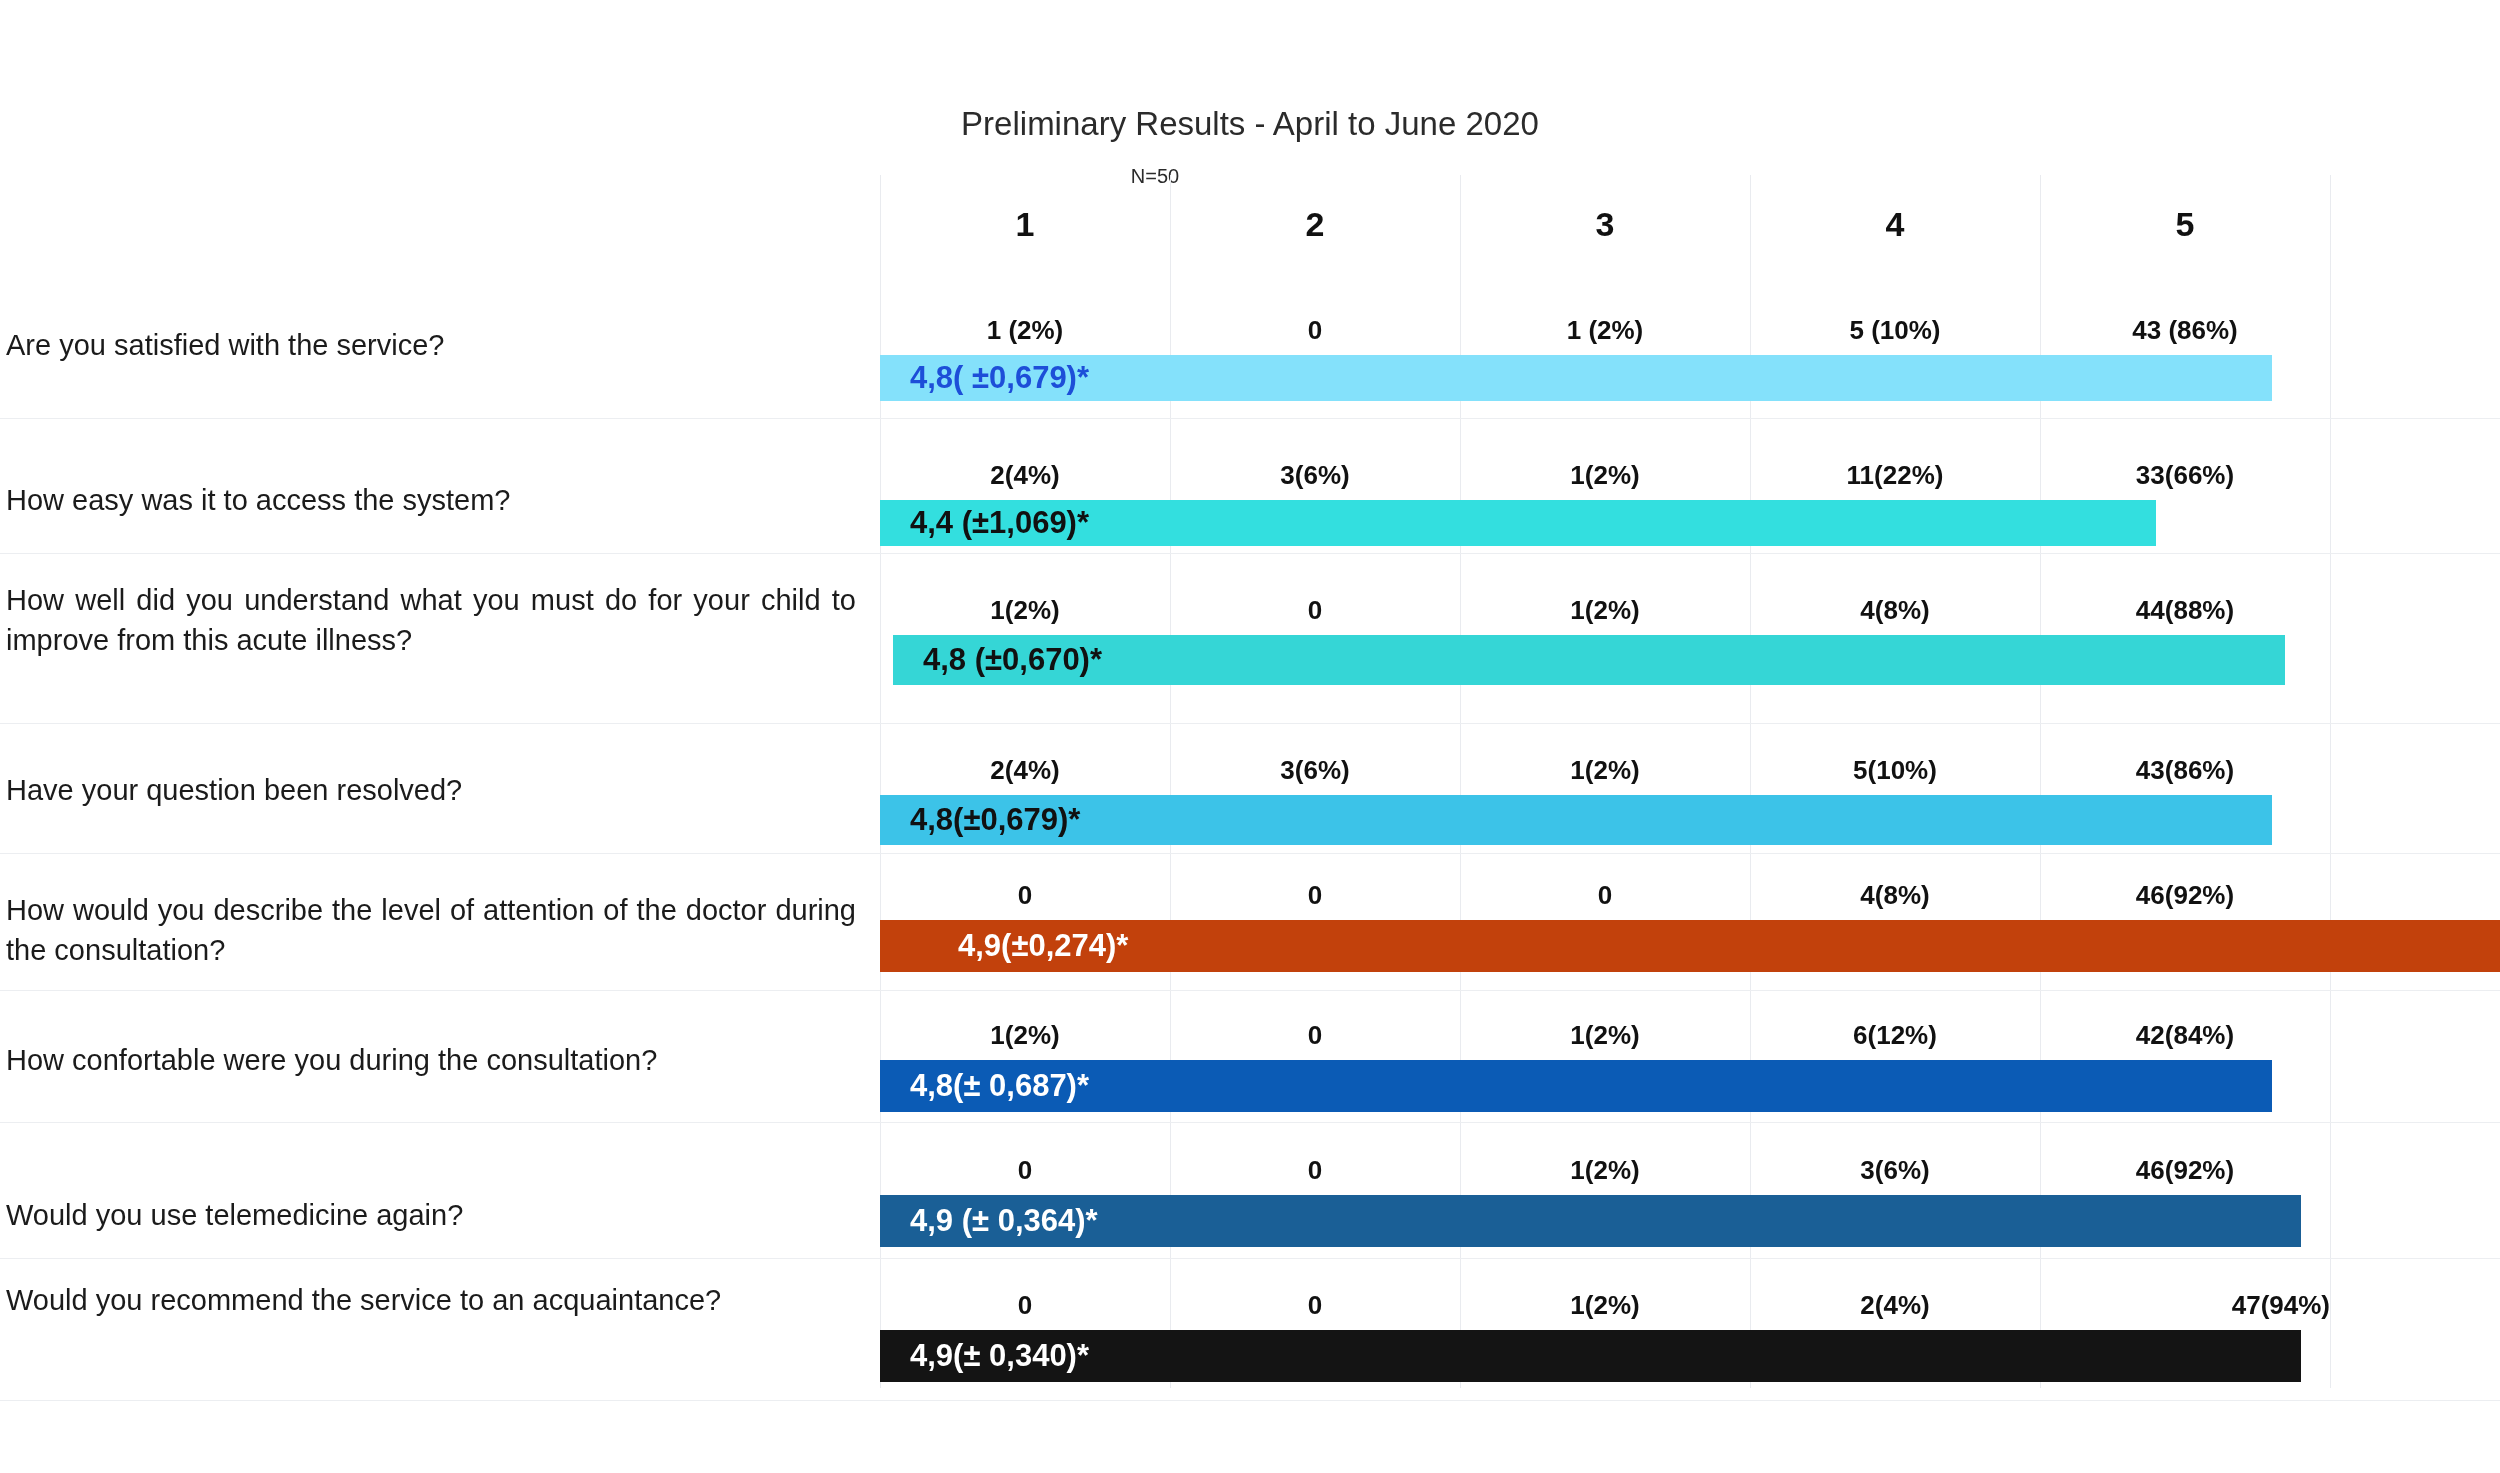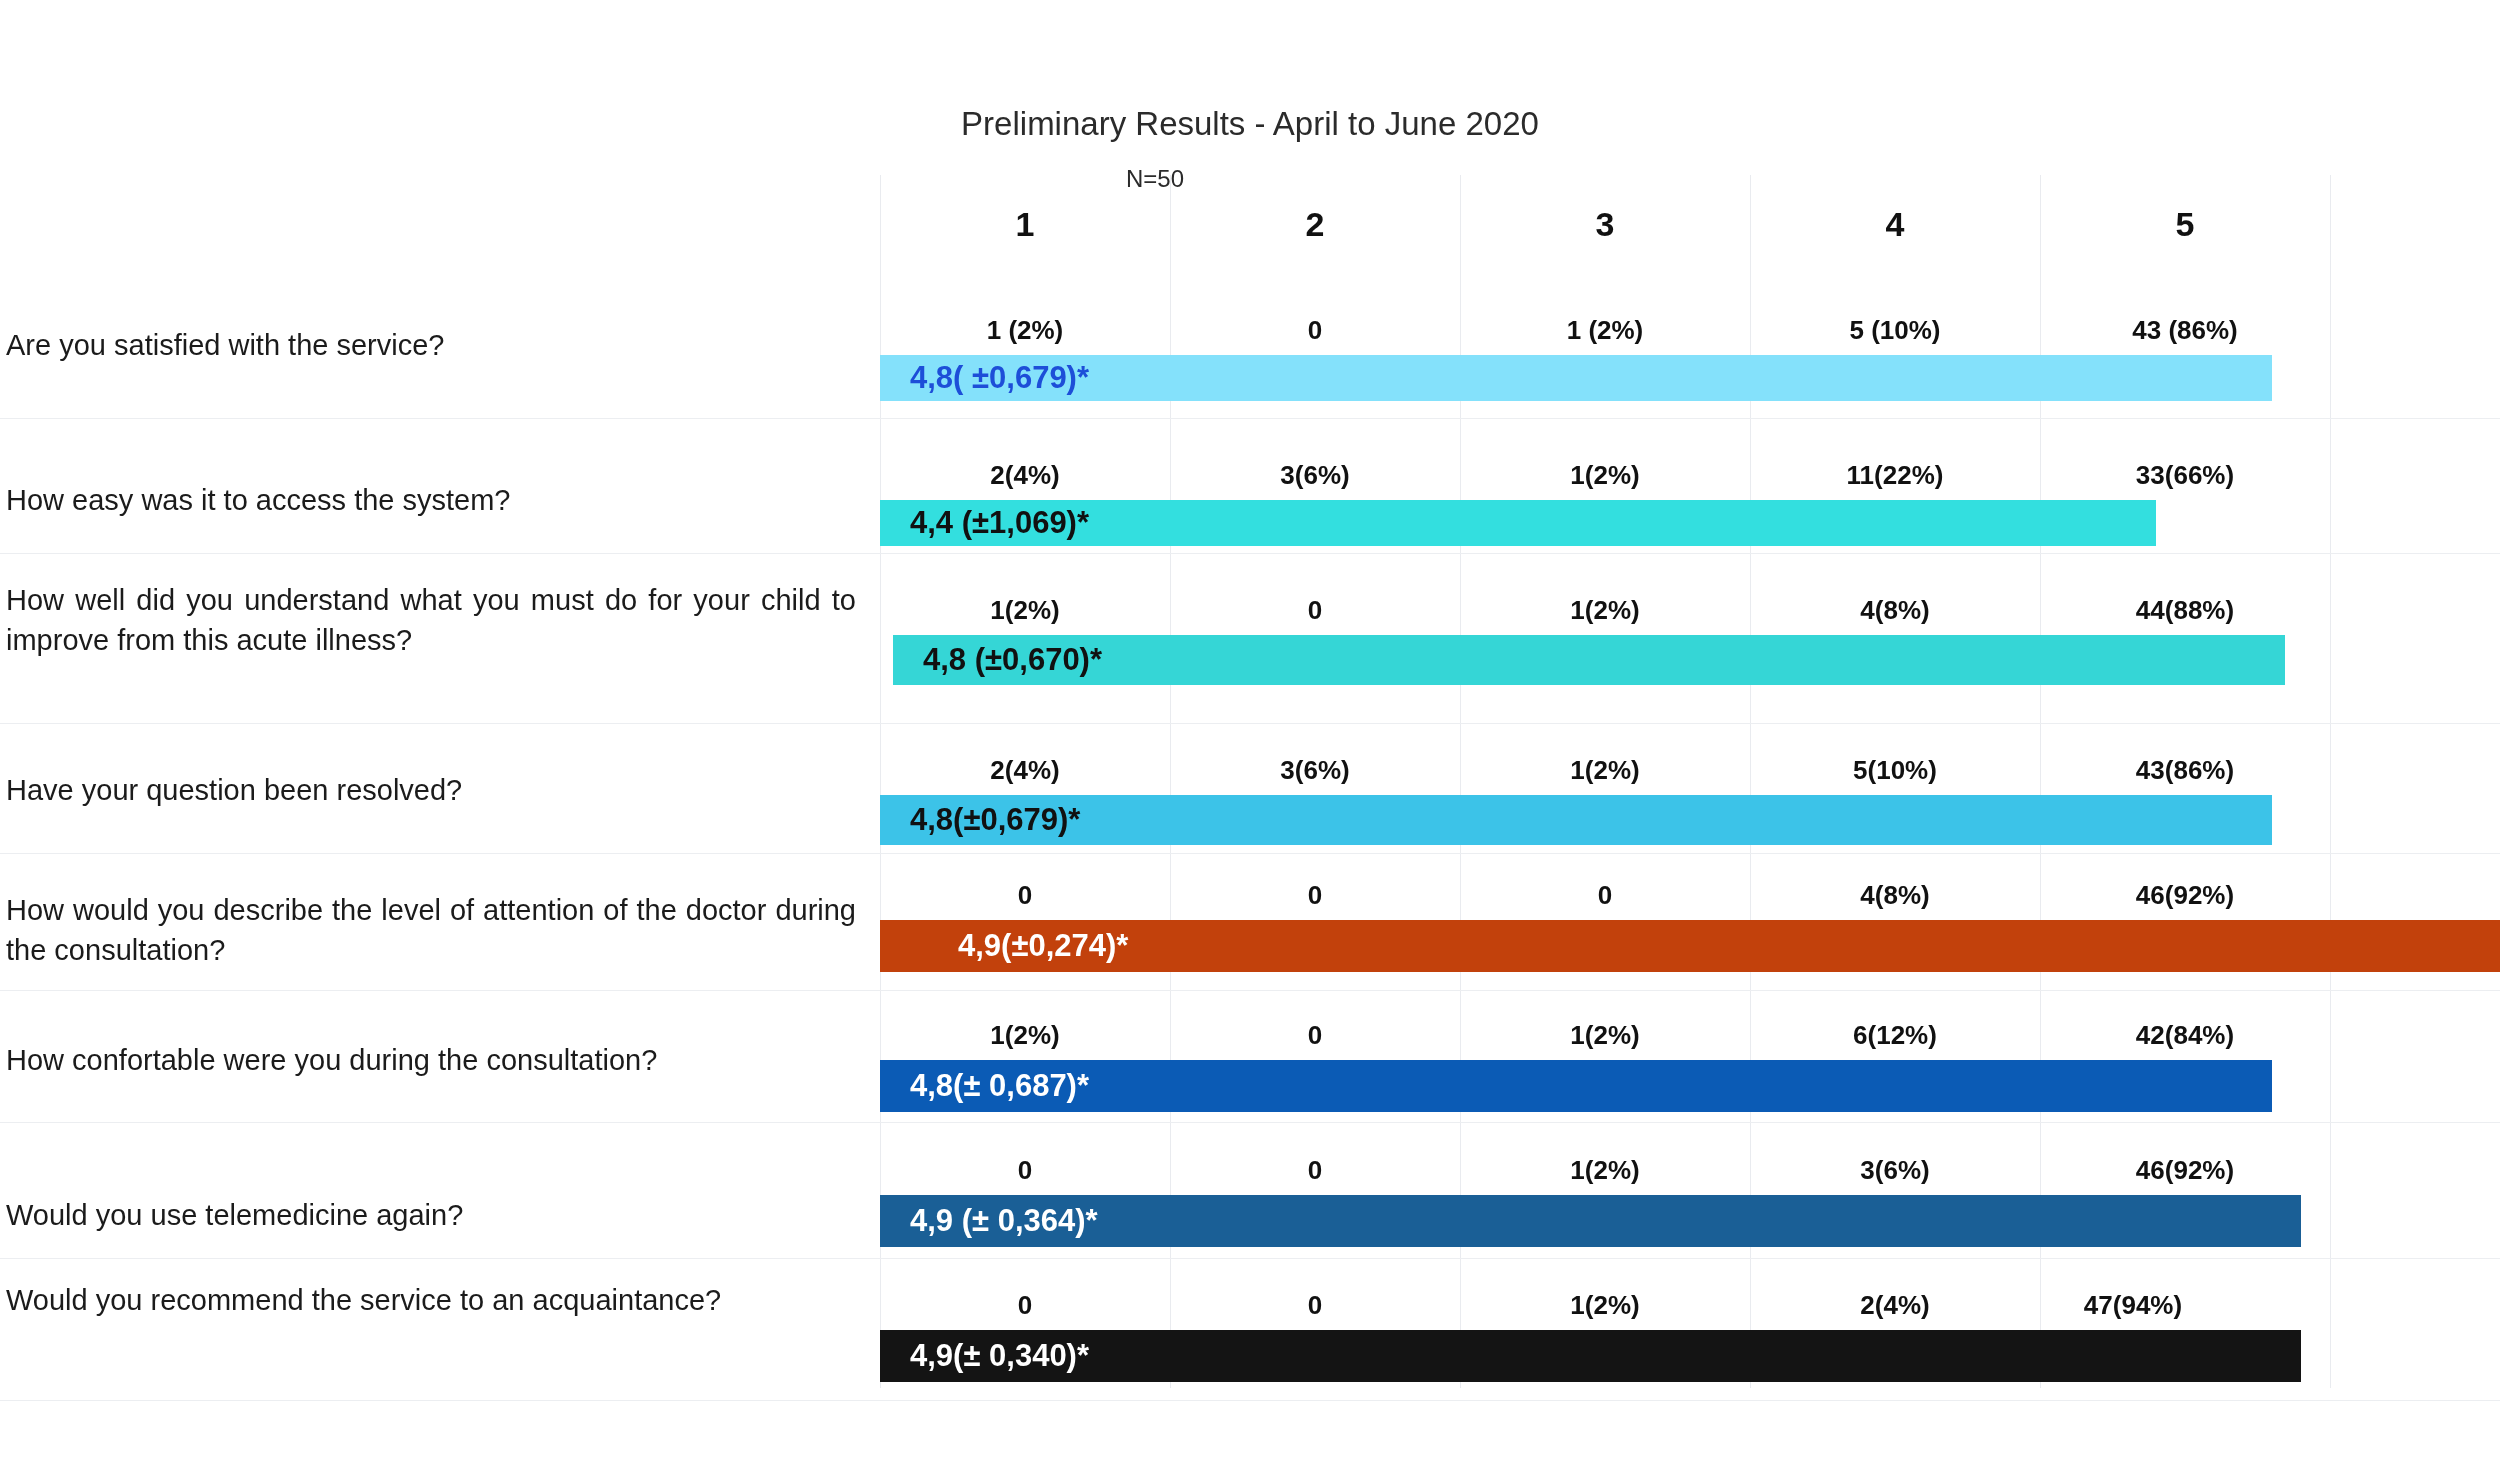--- a/index.html
+++ b/index.html
@@ -40,21 +40,21 @@
     font-size: 33px;
     font-weight: normal;
     color: #2b2b2b;
   }
   .nlabel {
     position: absolute;
     top: 165px;
     left: 1025px;
     width: 260px;
     text-align: center;
-    font-size: 24px;
+    font-size: 20px;
     color: #2b2b2b;
   }
 
   .likert-title {
     position: absolute;
     left: 120px;
     top: 205px;
     width: 640px;
     text-align: center;
     font-size: 32px;
@@ -245,20 +245,20 @@
       <div class="bar" style="top: 1195px; height: 52px; width: 1421px; background: rgb(26, 95, 150);">
         <div class="bar-value" style="color: rgb(255, 255, 255);">4,9 (± 0,364)*</div>
       </div>
       <div class="hline" style="top: 1400px;"></div>
       <div class="q-label justify" style="top: 1280px;">Would you recommend the service to an acquaintance?</div>
       <div class="counts" style="top: 1290px;">
         <div class="count" style="left: 0px;">0</div>
         <div class="count" style="left: 290px;">0</div>
         <div class="count" style="left: 580px;">1(2%)</div>
         <div class="count" style="left: 870px;">2(4%)</div>
-        <div class="count" style="left: 1108px;">47(94%)</div>
+        <div class="count" style="left: 1160px; text-align: right;">47(94%)</div>
       </div>
       <div class="bar" style="top: 1330px; height: 52px; width: 1421px; background: rgb(20, 20, 20);">
         <div class="bar-value" style="color: rgb(255, 255, 255);">4,9(± 0,340)*</div>
       </div>
     </div>
 
 </div>
 
 </body></html>

